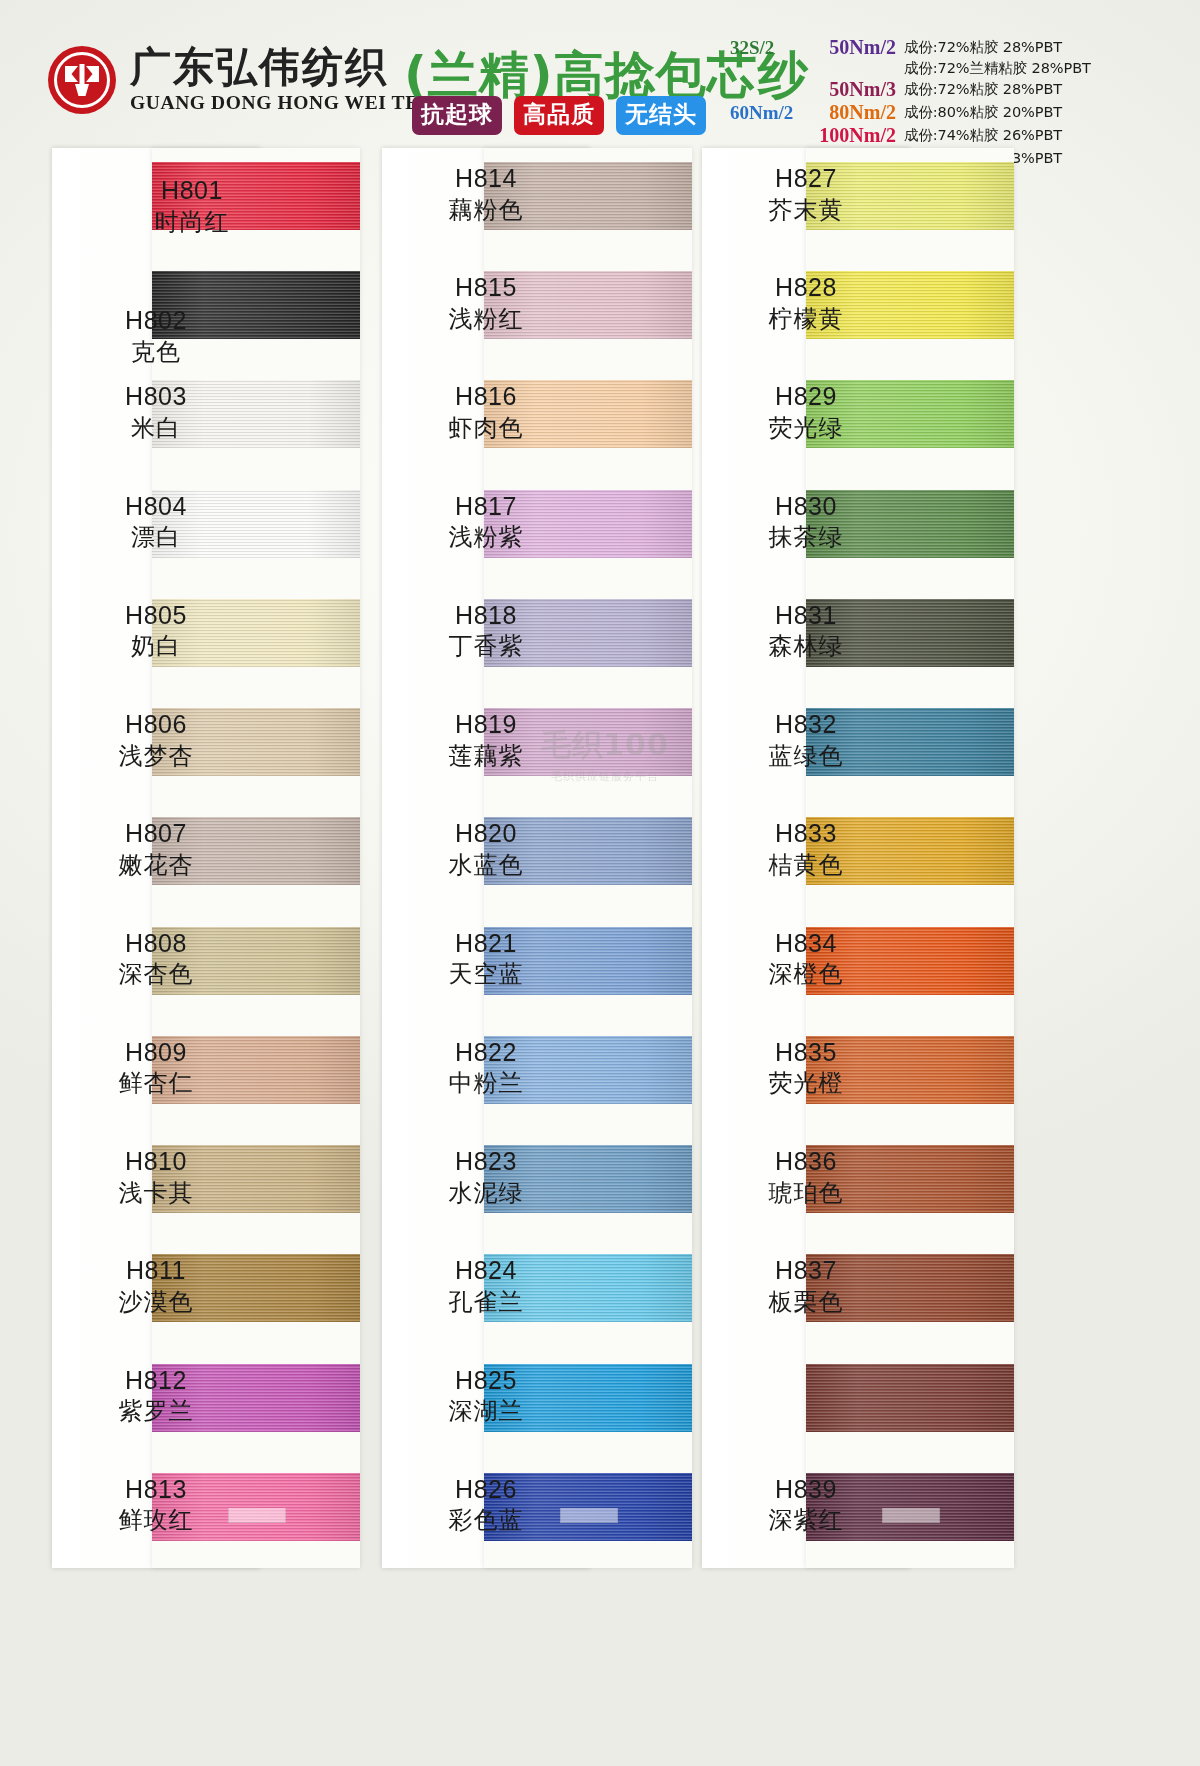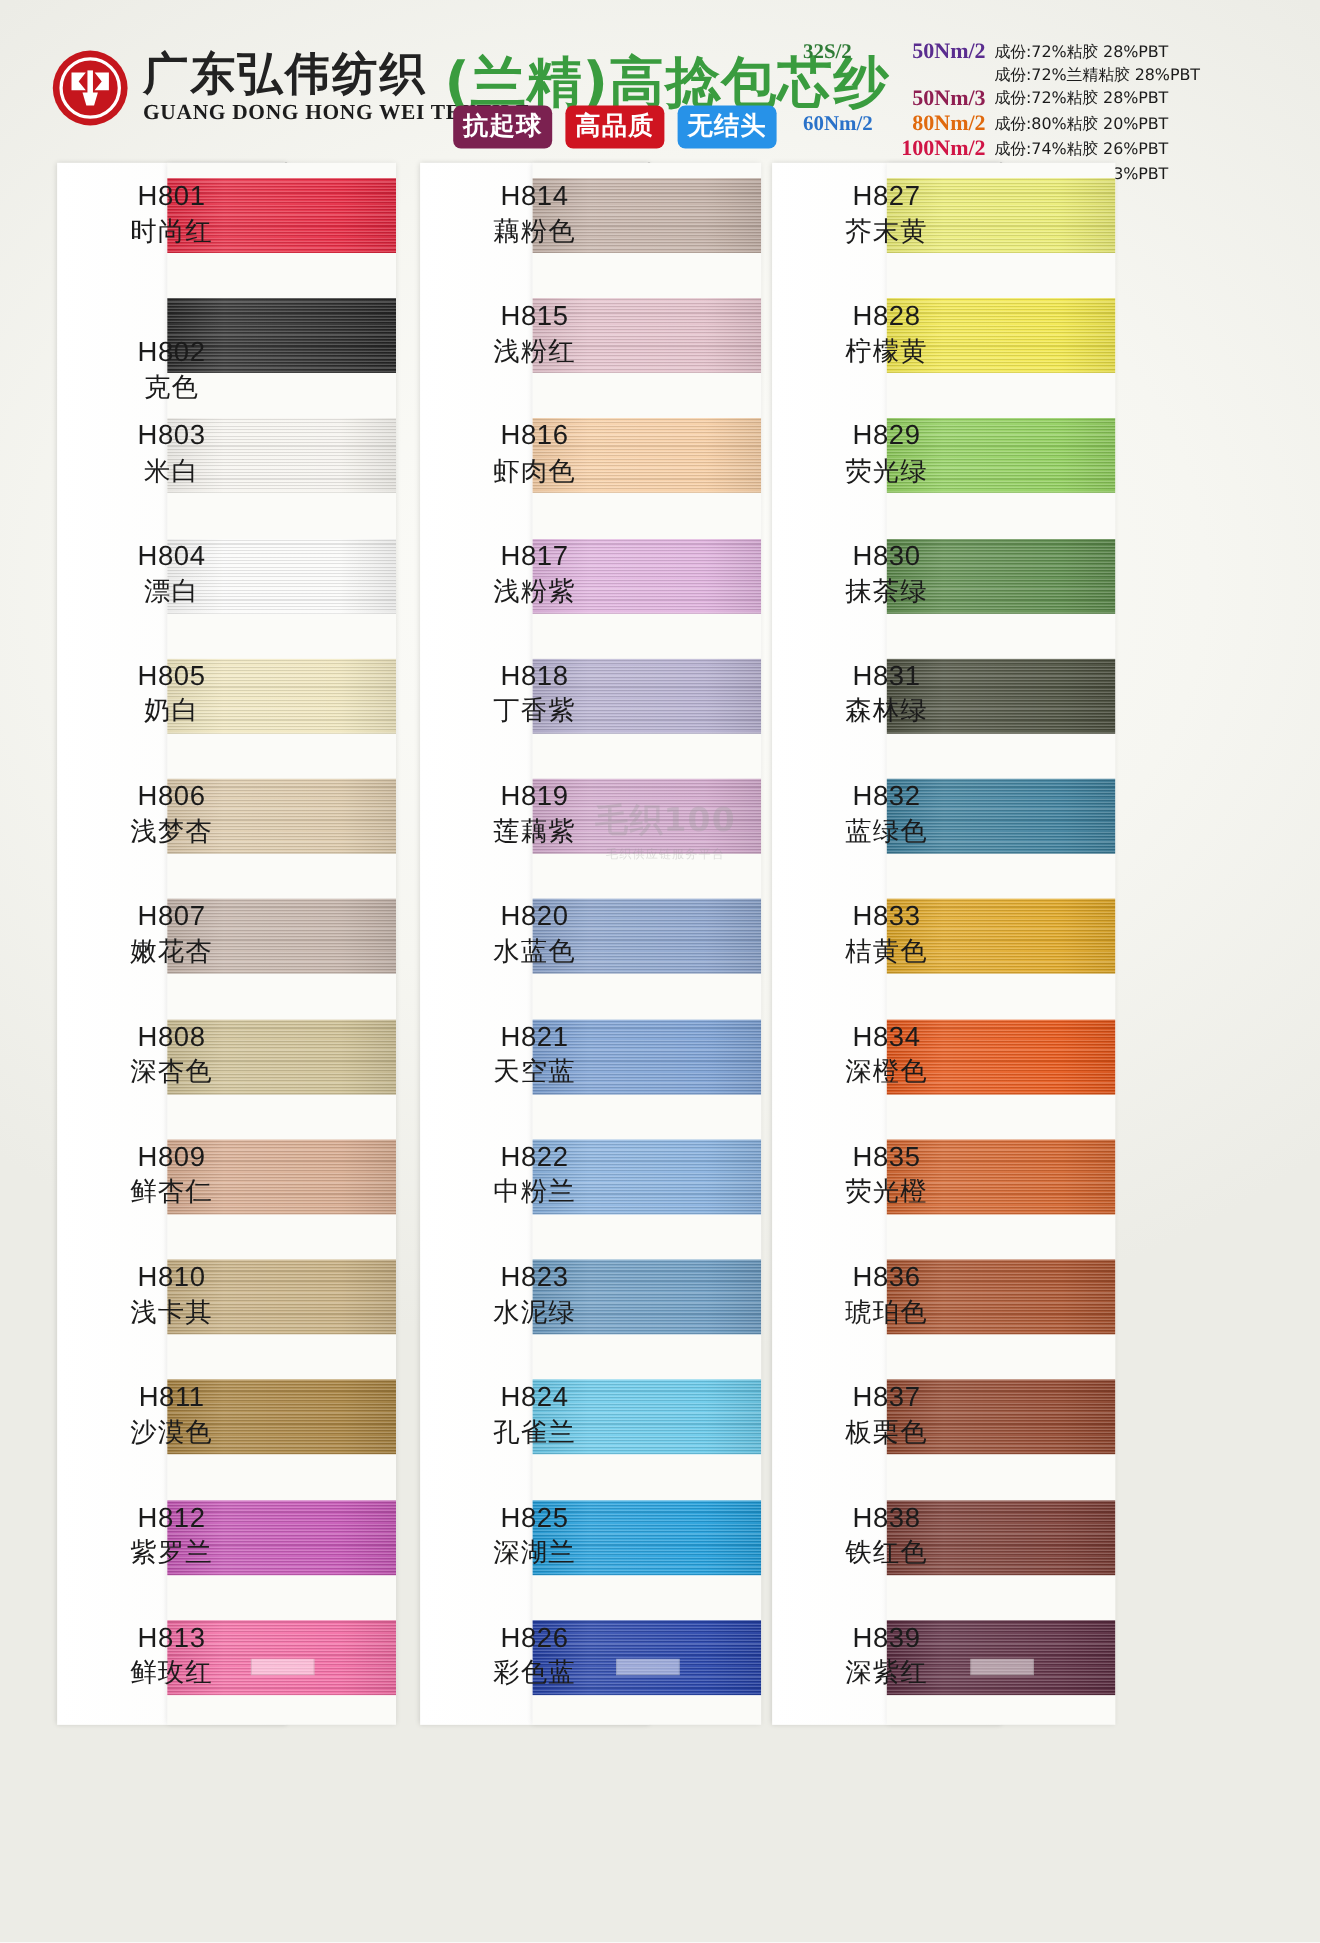--- a/index.html
+++ b/index.html
@@ -333,21 +333,21 @@
       <div class="band" title="H834 深橙色" style="top: 778.615px; height: 68px; background: rgb(230, 84, 21);"></div>
       <div class="band" title="H835 荧光橙" style="top: 887.846px; height: 68px; background: rgb(211, 98, 42);"></div>
       <div class="band" title="H836 琥珀色" style="top: 997.077px; height: 68px; background: rgb(169, 81, 44);"></div>
       <div class="band" title="H837 板栗色" style="top: 1106.31px; height: 68px; background: rgb(145, 69, 44);"></div>
       <div class="band" title="H838 铁红色" style="top: 1215.54px; height: 68px; background: rgb(122, 59, 51);"></div>
       <div class="band" title="H839 深紫红" style="top: 1324.77px; height: 68px; background: rgb(92, 44, 65);"></div>
       <div class="tab-mark" style="left: 76px; top: 1360px;"></div>
     </div>
 
   <div class="labels" id="labels-1" style="position:absolute; left:52px; top:148px;">
-      <div class="label-cell" style="top: 16px;">
+      <div class="label-cell" style="top: 28px; margin-left: 36px;">
         <div class="label-code">H801</div>
         <div class="label-name">时尚红</div>
       </div>
       <div class="label-cell" style="top: 138px; margin-top: 20px;">
         <div class="label-code">H802</div>
         <div class="label-name">克色</div>
       </div>
       <div class="label-cell" style="top: 234.462px;">
         <div class="label-code">H803</div>
         <div class="label-name">米白</div>
@@ -485,24 +485,20 @@
         <div class="label-name">荧光橙</div>
       </div>
       <div class="label-cell" style="top: 999.077px;">
         <div class="label-code">H836</div>
         <div class="label-name">琥珀色</div>
       </div>
       <div class="label-cell" style="top: 1108.31px;">
         <div class="label-code">H837</div>
         <div class="label-name">板栗色</div>
       </div>
-      <div class="label-cell" style="top: 1217.54px;">
-        <div class="label-code">H838</div>
-        <div class="label-name">铁红色</div>
-      </div>
       <div class="label-cell" style="top: 1326.77px;">
         <div class="label-code">H839</div>
         <div class="label-name">深紫红</div>
       </div>
     </div>
 
   <div id="watermark">
     <div class="wm-main">毛织100</div>
     <div class="wm-sub">毛织供应链服务平台</div>
   </div>

